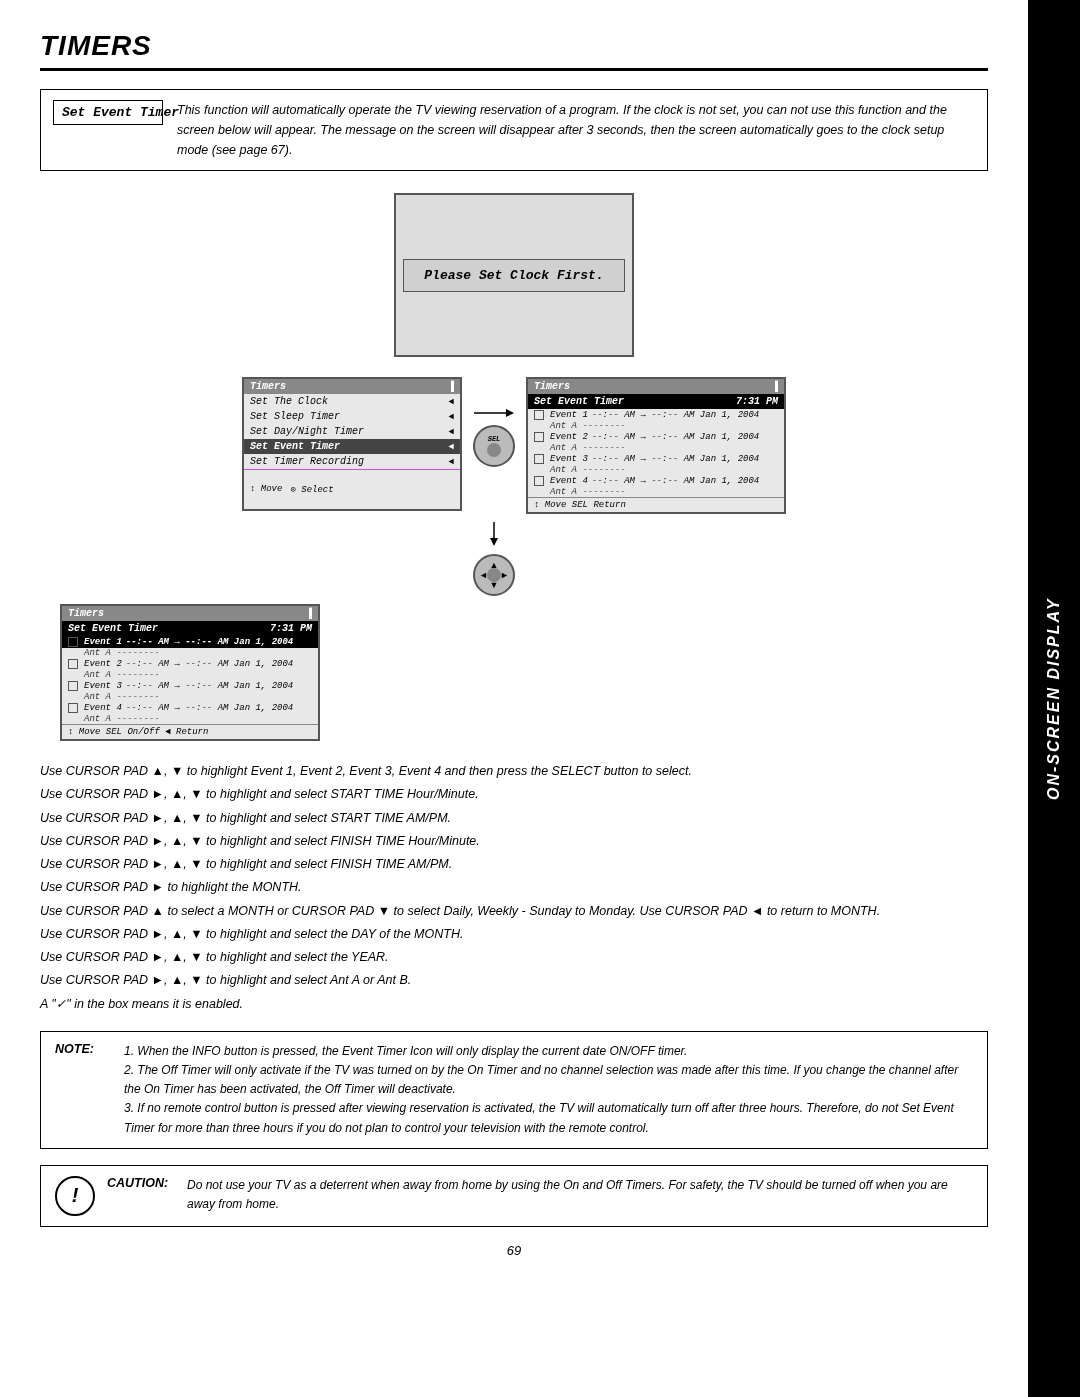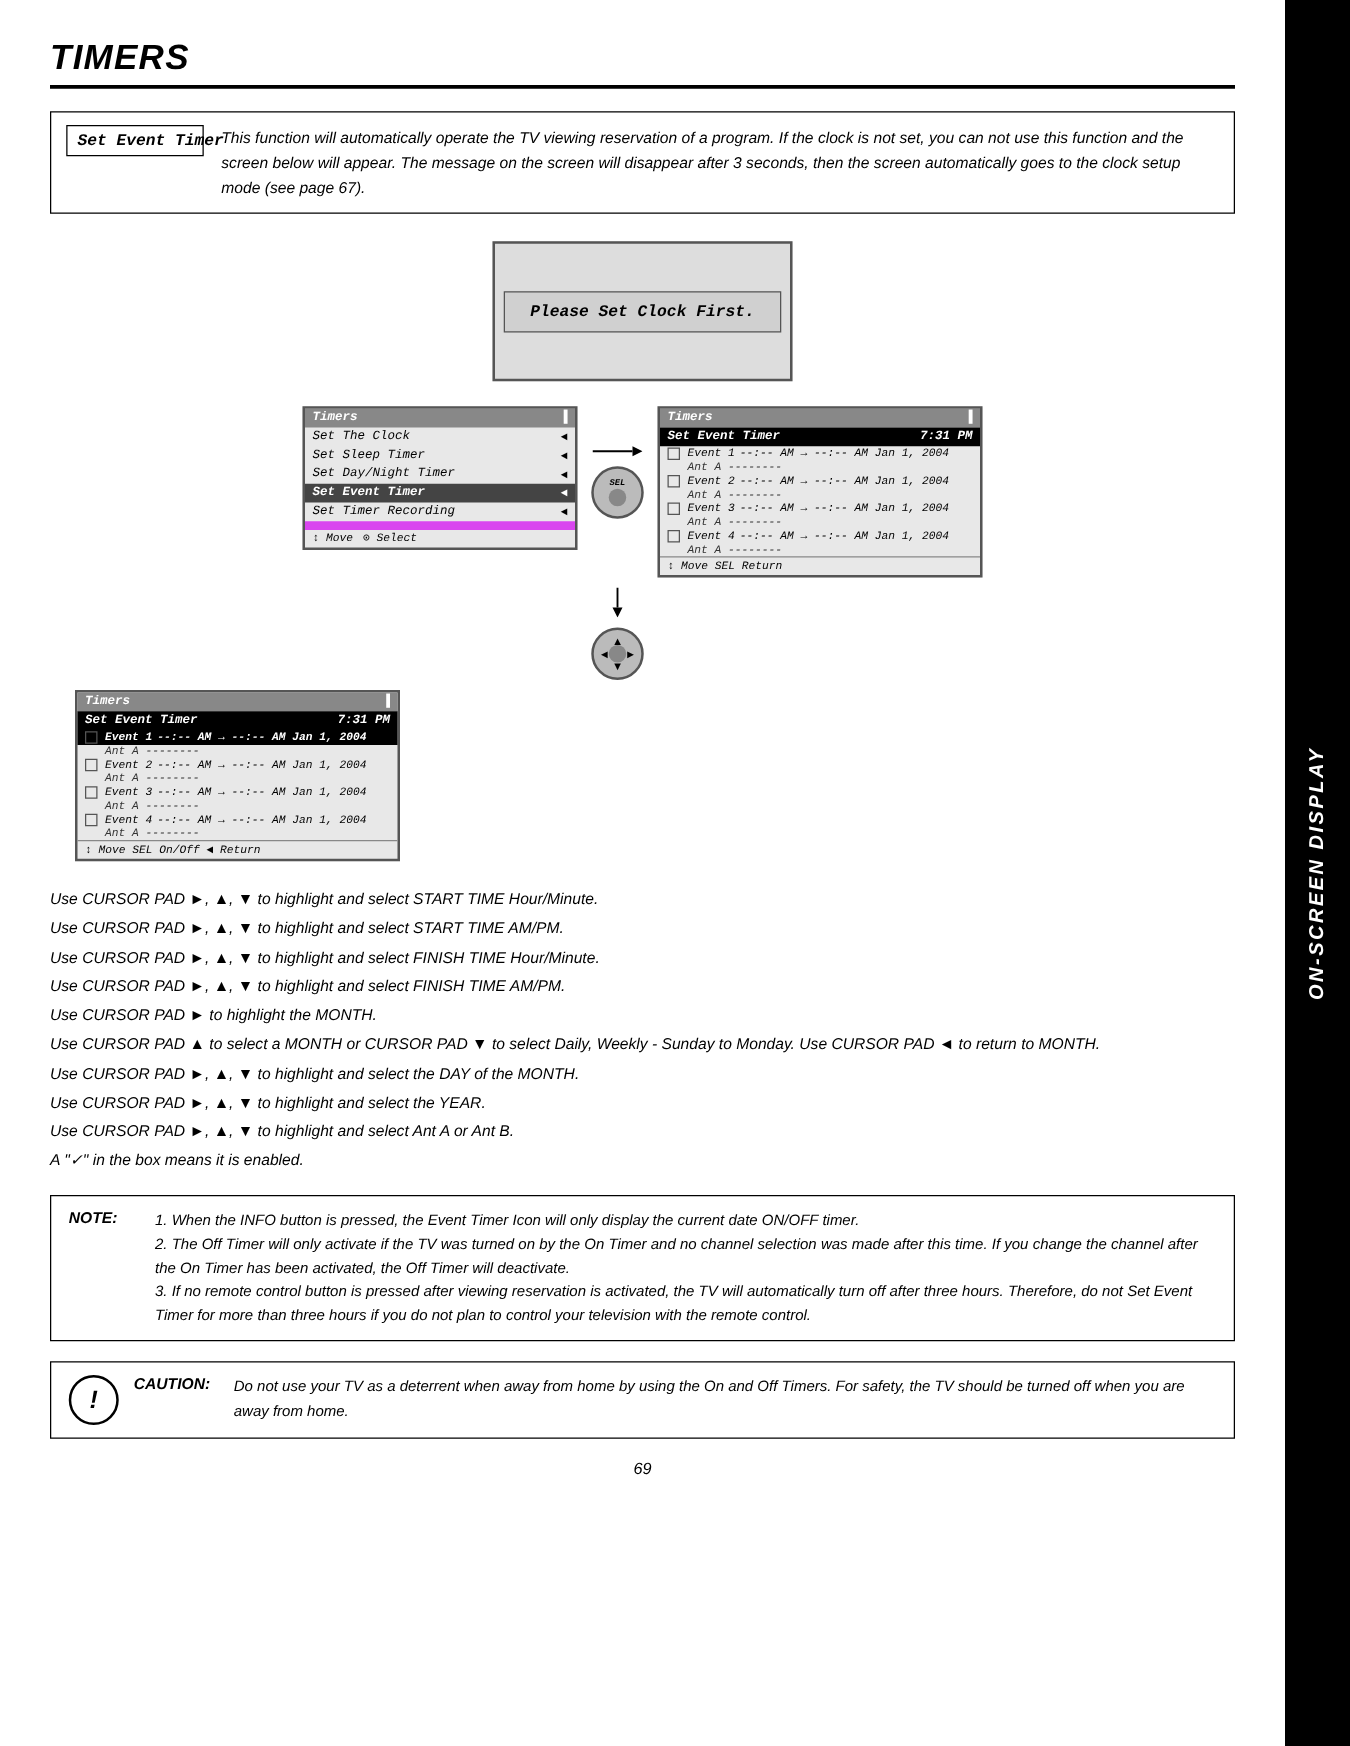--- a/index.html
+++ b/index.html
@@ -76,21 +76,21 @@
     }
 
     
     .clock-screen-area {
       display: flex;
       justify-content: center;
       margin-bottom: 20px;
     }
     .clock-screen {
       width: 240px;
-      height: 112px;
+      height: 164px;
       border: 2px solid #555;
       background: #ddd;
       display: flex;
       align-items: center;
       justify-content: center;
     }
     .clock-screen-inner {
       border: 1.5px solid #555;
       padding: 8px 20px;
       font-family: 'Courier New', monospace;
@@ -124,22 +124,22 @@
     }
     .tv-menu-item.selected {
       background: #444;
       color: #fff;
       font-weight: bold;
     }
     .tv-menu-item .arrow-right {
       font-size: 9px;
     }
     .tv-menu-footer {
-      border-top: 7px solid #d946ef;
-      padding: 2px 6px;
+      border-top: 1px solid #d946ef;
+      padding: 14px 6px;
       font-size: 9px;
       display: flex;
       gap: 8px;
     }
 
     
     .event-timer-box {
       border: 2px solid #555;
       background: #e8e8e8;
       width: 260px;
@@ -520,20 +520,21 @@
           </div>
           <div class="event-row-ant">Ant A --------</div>
           <div class="event-timer-footer">
             <span>↕ Move  SEL On/Off ◄ Return</span>
           </div>
         </div>
       </div>
     </div>
 
     <div class="instructions">
+      <p>Use CURSOR PAD ▲, ▼ to highlight Event 1, Event 2, Event 3, Event 4 and then press the SELECT button to select.</p>
       <p>Use CURSOR PAD ►, ▲, ▼ to highlight and select START TIME Hour/Minute.</p>
       <p>Use CURSOR PAD ►, ▲, ▼ to highlight and select START TIME AM/PM.</p>
       <p>Use CURSOR PAD ►, ▲, ▼ to highlight and select FINISH TIME Hour/Minute.</p>
       <p>Use CURSOR PAD ►, ▲, ▼ to highlight and select FINISH TIME AM/PM.</p>
       <p>Use CURSOR PAD ► to highlight the MONTH.</p>
       <p>Use CURSOR PAD ▲ to select a MONTH or CURSOR PAD ▼ to select Daily, Weekly - Sunday to Monday.  Use CURSOR PAD ◄ to return to MONTH.</p>
       <p>Use CURSOR PAD ►, ▲, ▼ to highlight and select the DAY of the MONTH.</p>
       <p>Use CURSOR PAD ►, ▲, ▼ to highlight and select the YEAR.</p>
       <p>Use CURSOR PAD ►, ▲, ▼ to highlight and select Ant A or Ant B.</p>
       <p>A "✓" in the box means it is enabled.</p>

